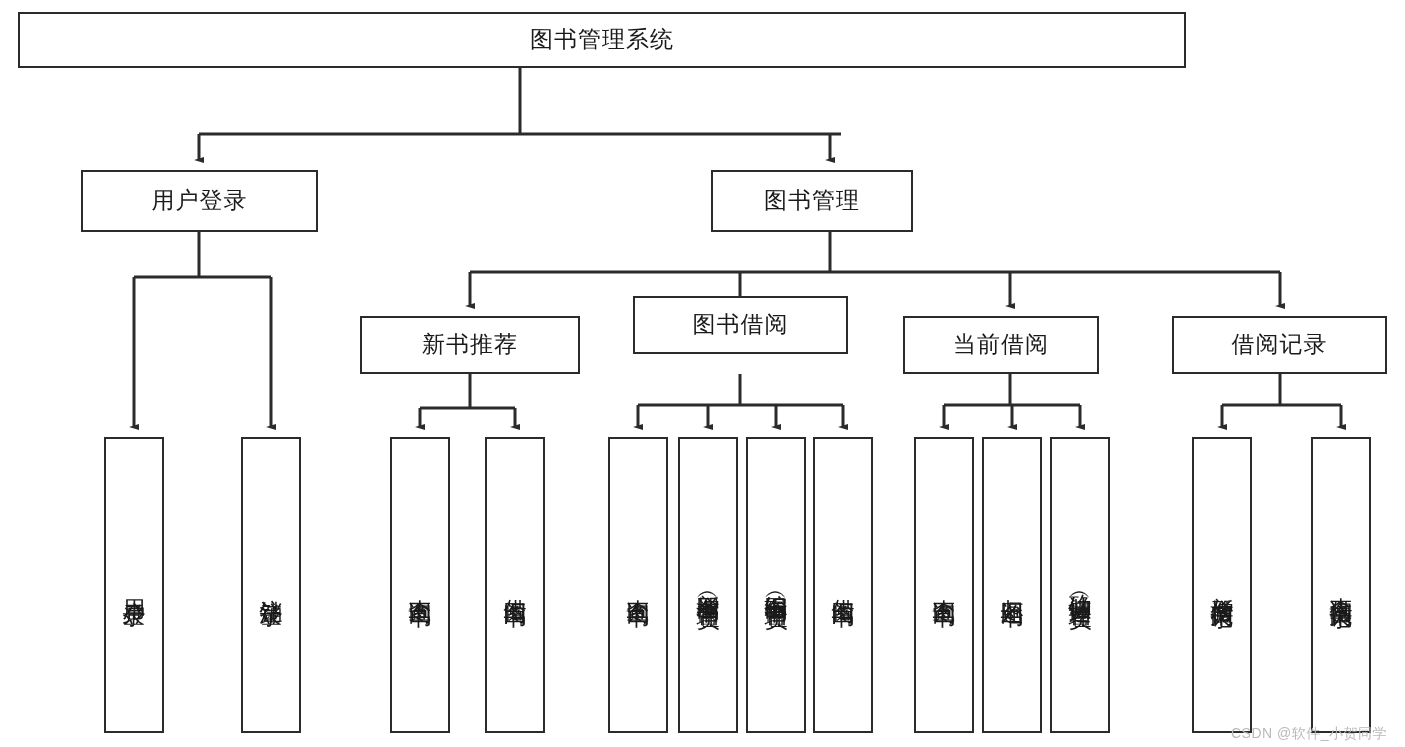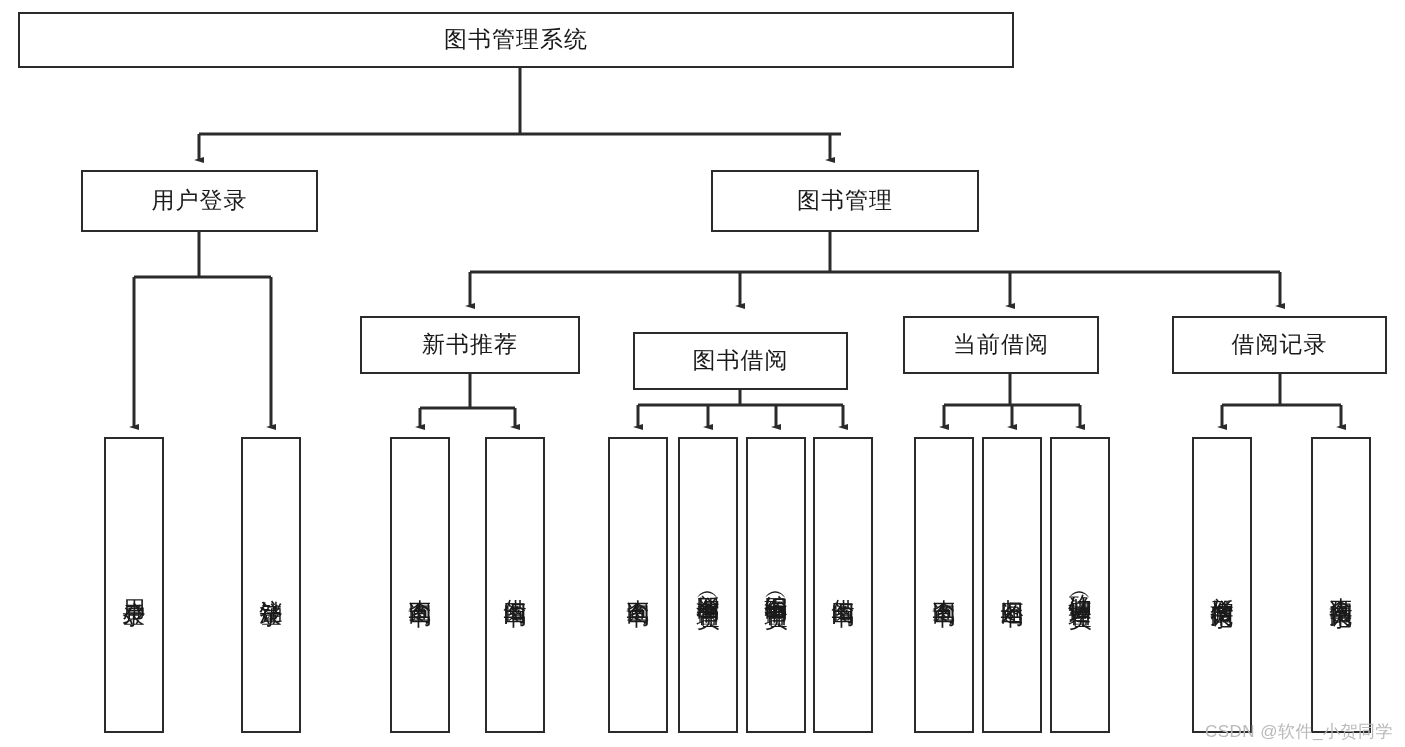--- a/index.html
+++ b/index.html
@@ -47,23 +47,23 @@
     line-height: 1.25;
     letter-spacing: 2px;
     padding: 4px 0;
     white-space: nowrap;
   }
   .node .label {
     display: block;
   }
   .watermark {
     position: absolute;
-    right: 12px;
+    right: 18px;
     bottom: 4px;
-    font-size: 17px;
+    font-size: 14px;
     color: #b9b9b9;
     letter-spacing: 0.5px;
     z-index: 5;
     white-space: nowrap;
     margin-top: 32px;
   }
 </style>
 </head>
 <body>
 
@@ -112,35 +112,35 @@
       <path d="M1012,405 L1012,427" marker-end="url(#arrow)"></path>
       <path d="M1080,405 L1080,427" marker-end="url(#arrow)"></path>
 
       <path d="M1280,374 L1280,405"></path>
       <path d="M1222,405 L1341,405"></path>
       <path d="M1222,405 L1222,427" marker-end="url(#arrow)"></path>
       <path d="M1341,405 L1341,427" marker-end="url(#arrow)"></path>
     </g>
   </svg>
 
-  <div class="node horizontal" style="left: 18px; top: 12px; width: 996px; height: 56px;">
+  <div class="node horizontal" style="left: 18px; top: 12px; width: 1168px; height: 56px;">
     <span class="label">图书管理系统</span>
   </div>
 
   <div class="node horizontal" style="left: 81px; top: 170px; width: 237px; height: 62px;">
     <span class="label">用户登录</span>
   </div>
-  <div class="node horizontal" style="left: 711px; top: 170px; width: 268px; height: 62px;">
+  <div class="node horizontal" style="left: 711px; top: 170px; width: 202px; height: 62px;">
     <span class="label">图书管理</span>
   </div>
 
   <div class="node horizontal" style="left: 360px; top: 316px; width: 220px; height: 58px;">
     <span class="label">新书推荐</span>
   </div>
-  <div class="node horizontal" style="left: 633px; top: 332px; width: 215px; height: 58px;">
+  <div class="node horizontal" style="left: 633px; top: 296px; width: 215px; height: 58px;">
     <span class="label">图书借阅</span>
   </div>
   <div class="node horizontal" style="left: 903px; top: 316px; width: 196px; height: 58px;">
     <span class="label">当前借阅</span>
   </div>
   <div class="node horizontal" style="left: 1172px; top: 316px; width: 215px; height: 58px; justify-content: center;">
     <span class="label">借阅记录</span>
   </div>
 
   <div class="node vertical" style="left: 104px; top: 437px; width: 60px; height: 296px;">

